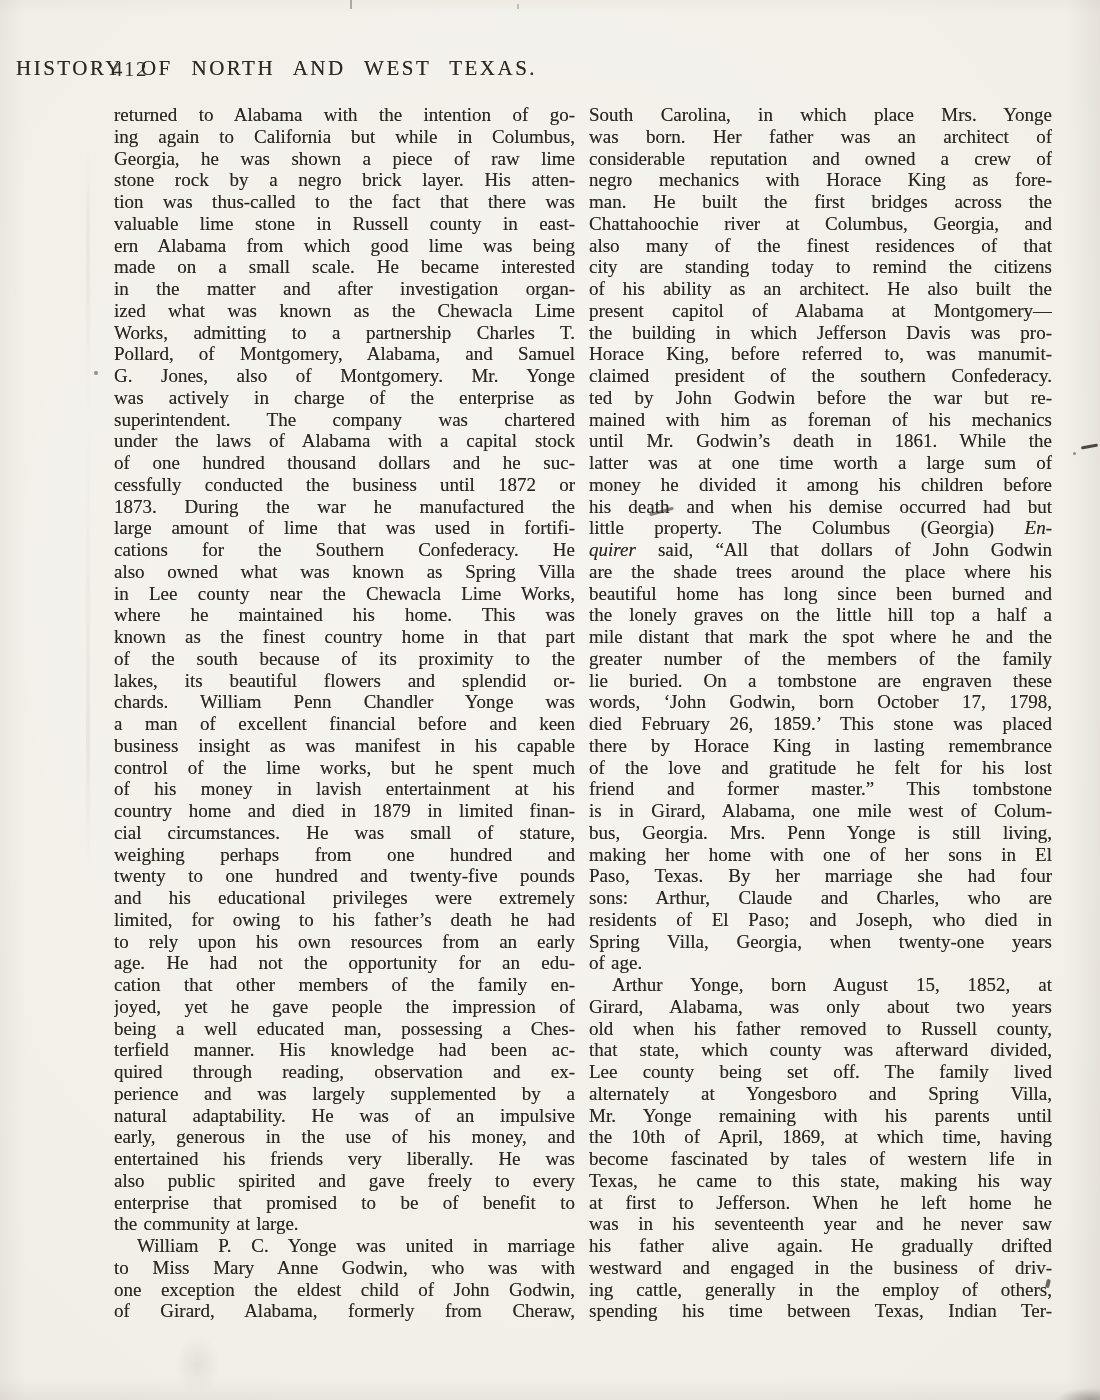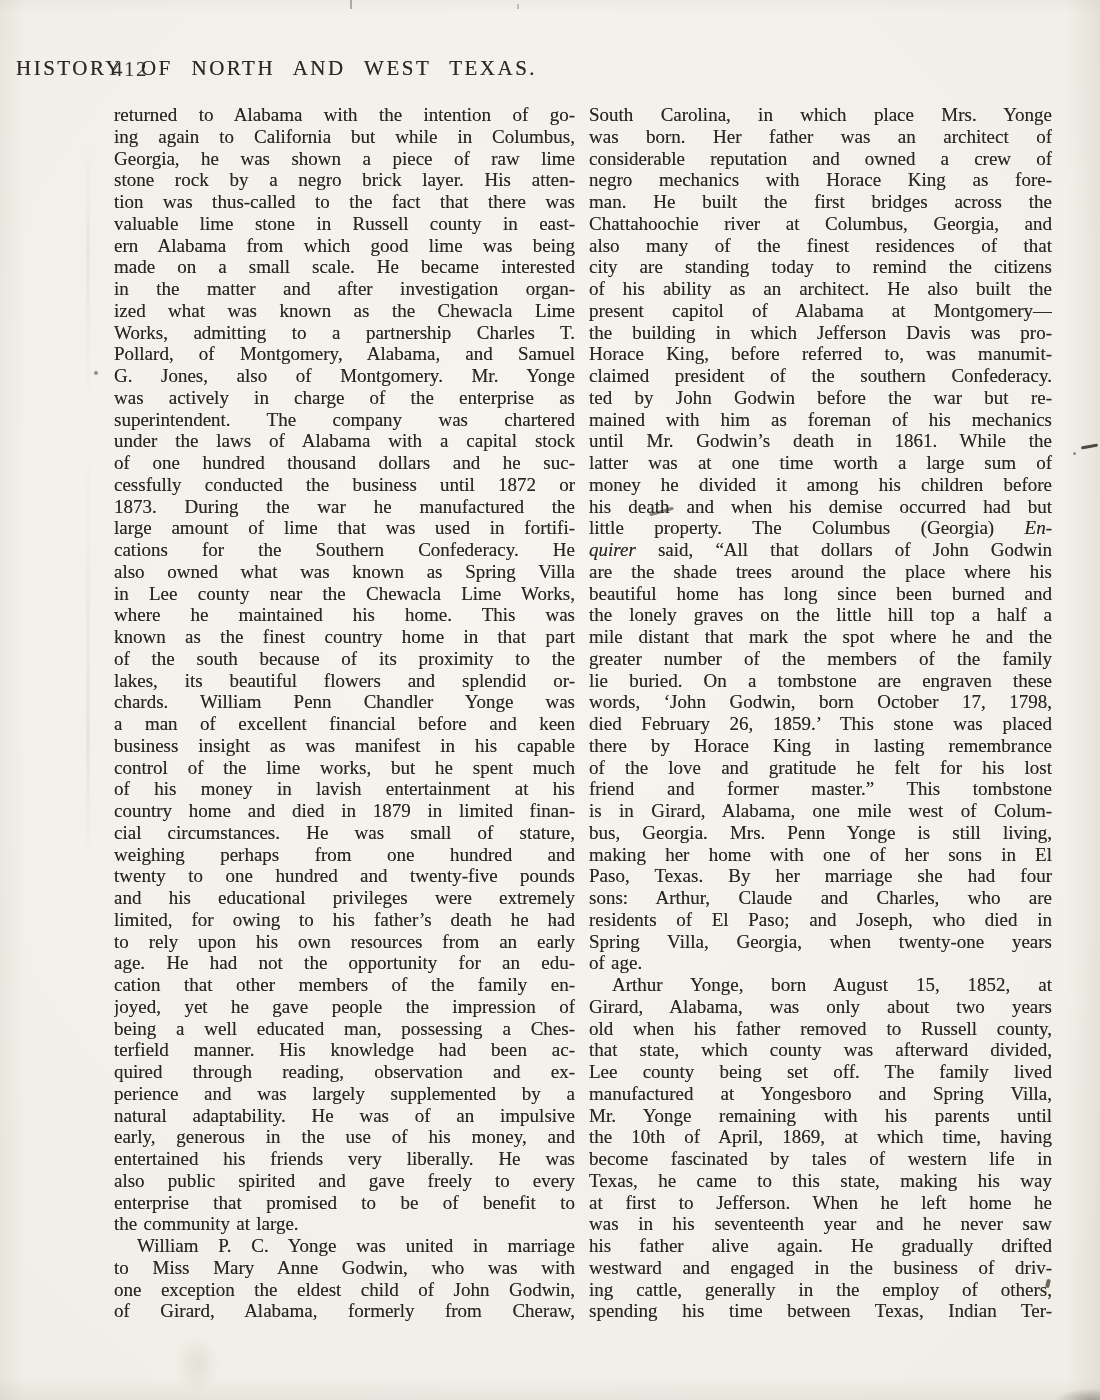--- a/index.html
+++ b/index.html
@@ -153,21 +153,21 @@
     <div class="line">Paso, Texas. By her marriage she had four</div>
     <div class="line">sons: Arthur, Claude and Charles, who are</div>
     <div class="line">residents of El Paso; and Joseph, who died in</div>
     <div class="line">Spring Villa, Georgia, when twenty-one years</div>
     <div class="line end"><span>of age.</span></div>
     <div class="line indent"><span>Arthur Yonge, born August 15, 1852, at</span></div>
     <div class="line">Girard, Alabama, was only about two years</div>
     <div class="line">old when his father removed to Russell county,</div>
     <div class="line">that state, which county was afterward divided,</div>
     <div class="line">Lee county being set off. The family lived</div>
-    <div class="line">manufactured at Yongesboro and Spring Villa,</div>
+    <div class="line">alternately at Yongesboro and Spring Villa,</div>
     <div class="line">Mr. Yonge remaining with his parents until</div>
     <div class="line">the 10th of April, 1869, at which time, having</div>
     <div class="line">become fascinated by tales of western life in</div>
     <div class="line">Texas, he came to this state, making his way</div>
     <div class="line">at first to Jefferson. When he left home he</div>
     <div class="line">was in his seventeenth year and he never saw</div>
     <div class="line">his father alive again. He gradually drifted</div>
     <div class="line">westward and engaged in the business of driv-</div>
     <div class="line">ing cattle, generally in the employ of others,</div>
     <div class="line">spending his time between Texas, Indian Ter-</div>

